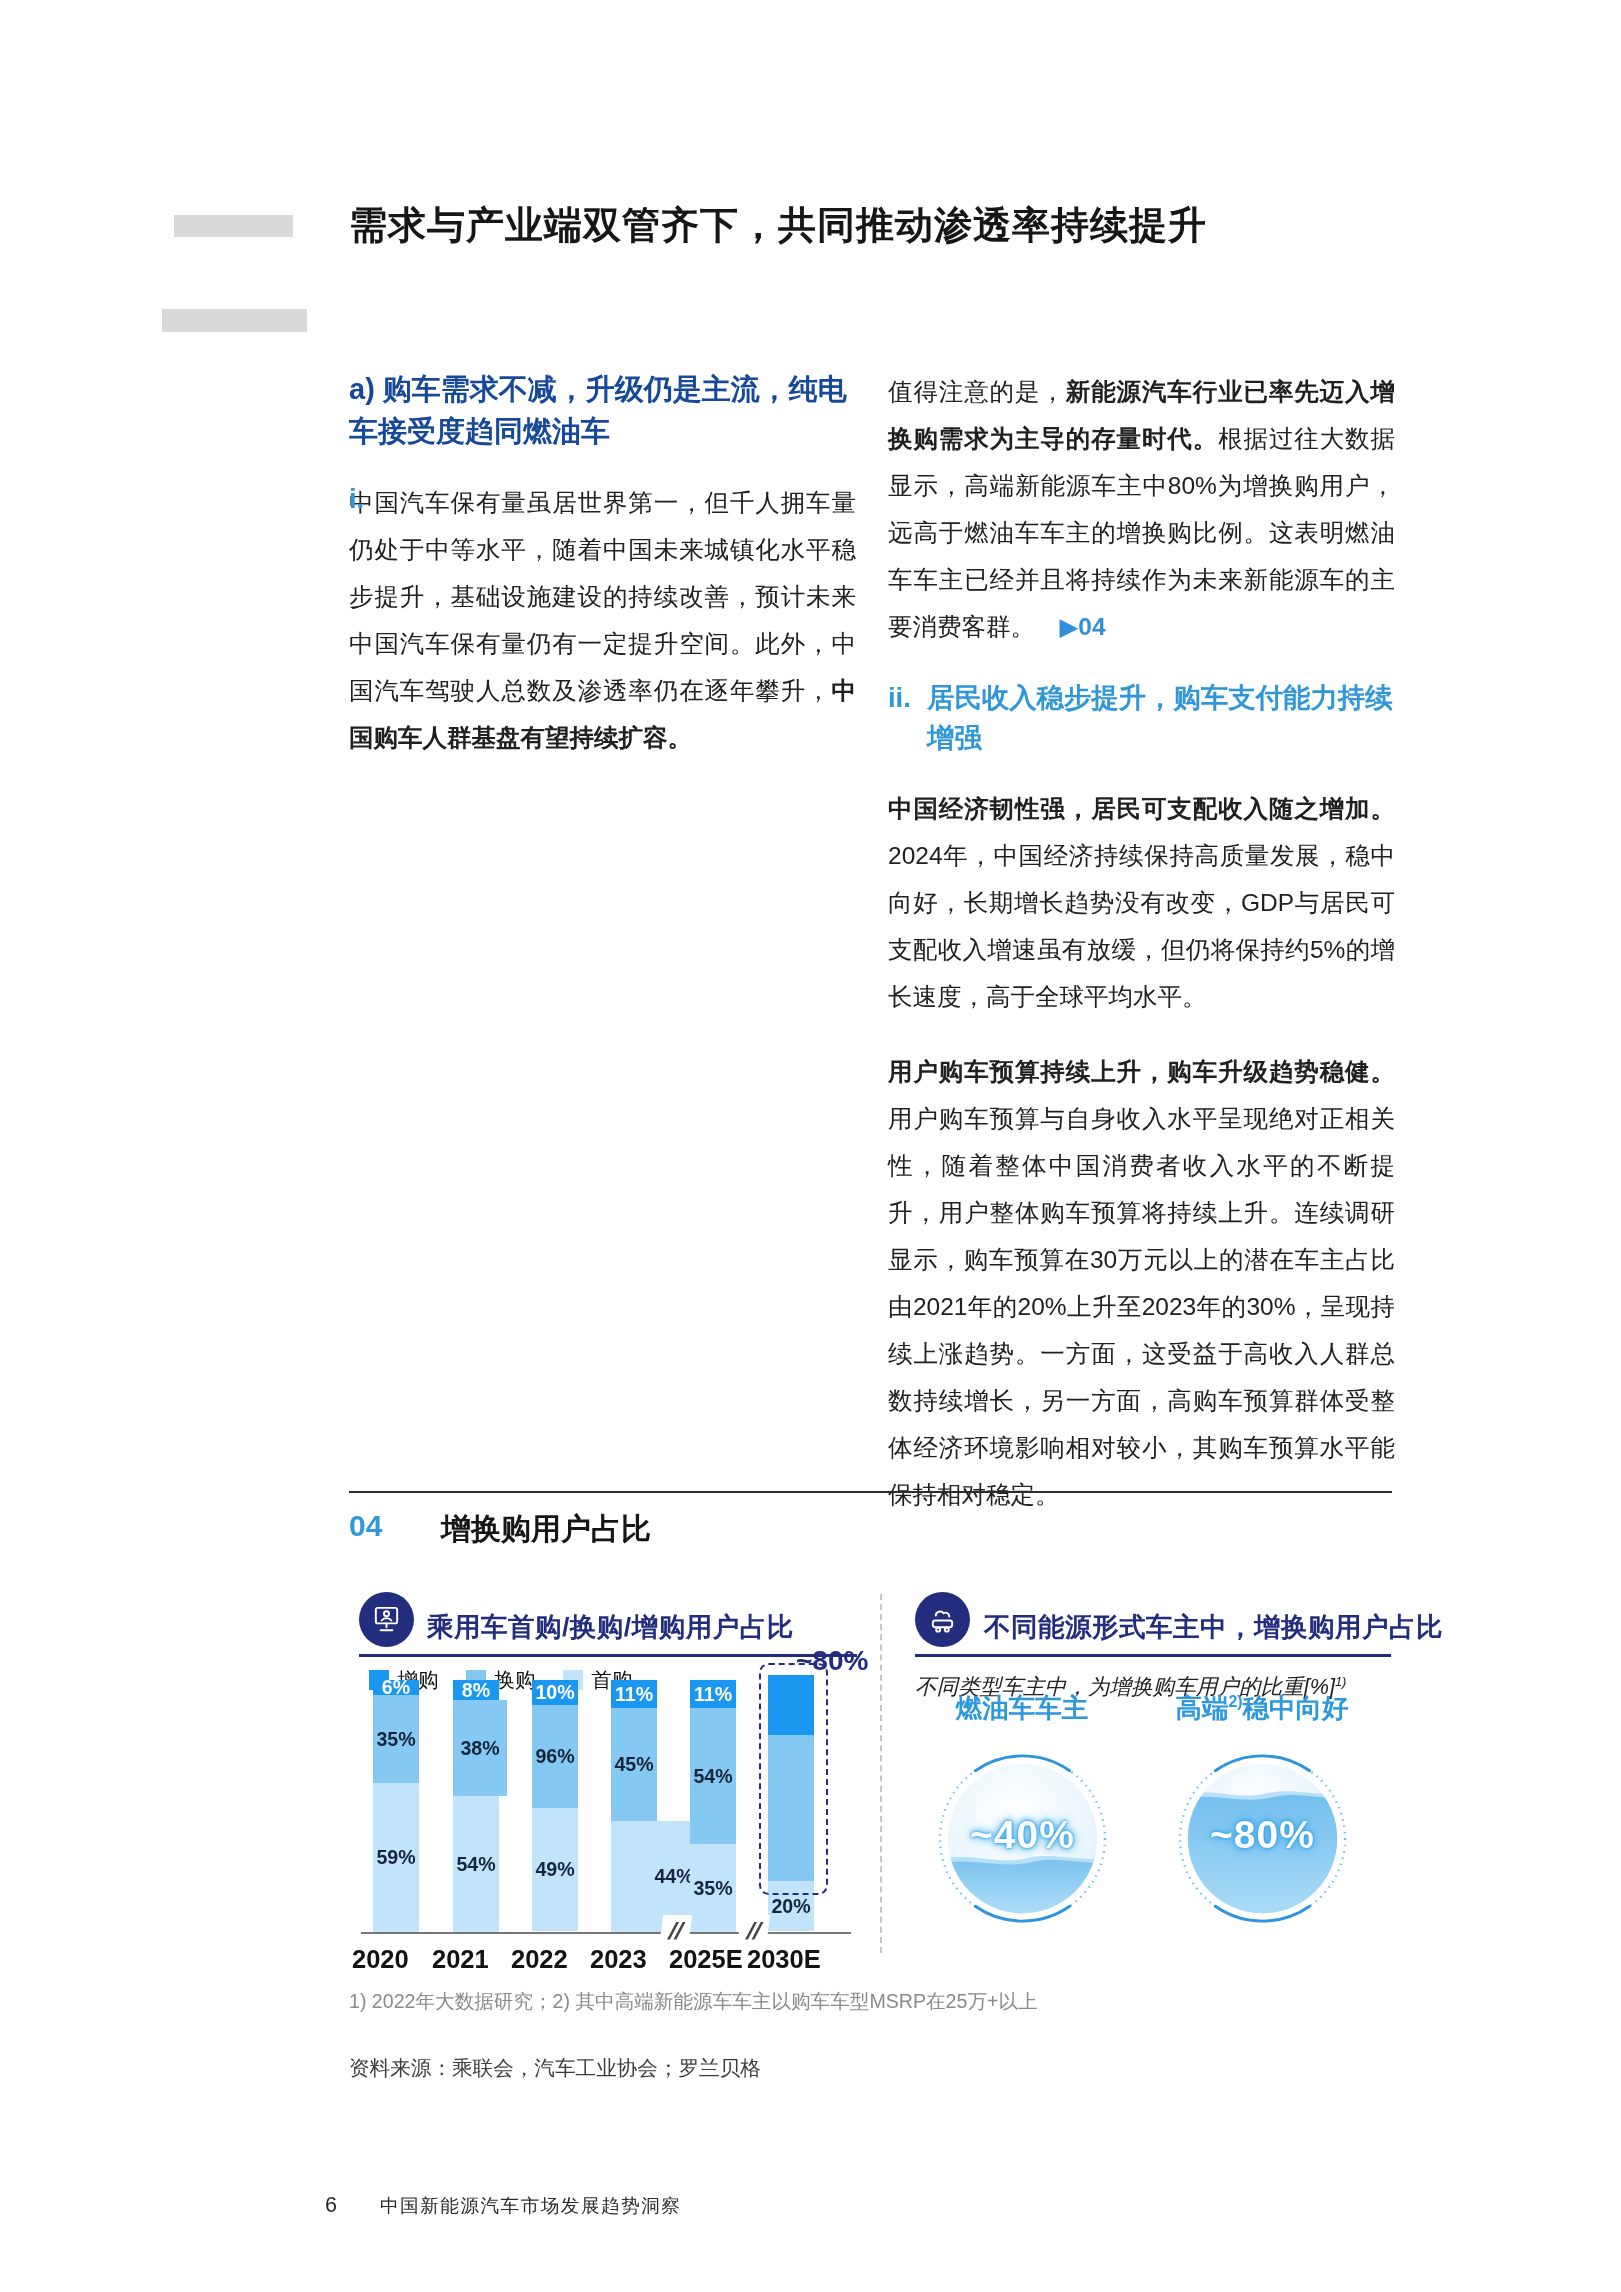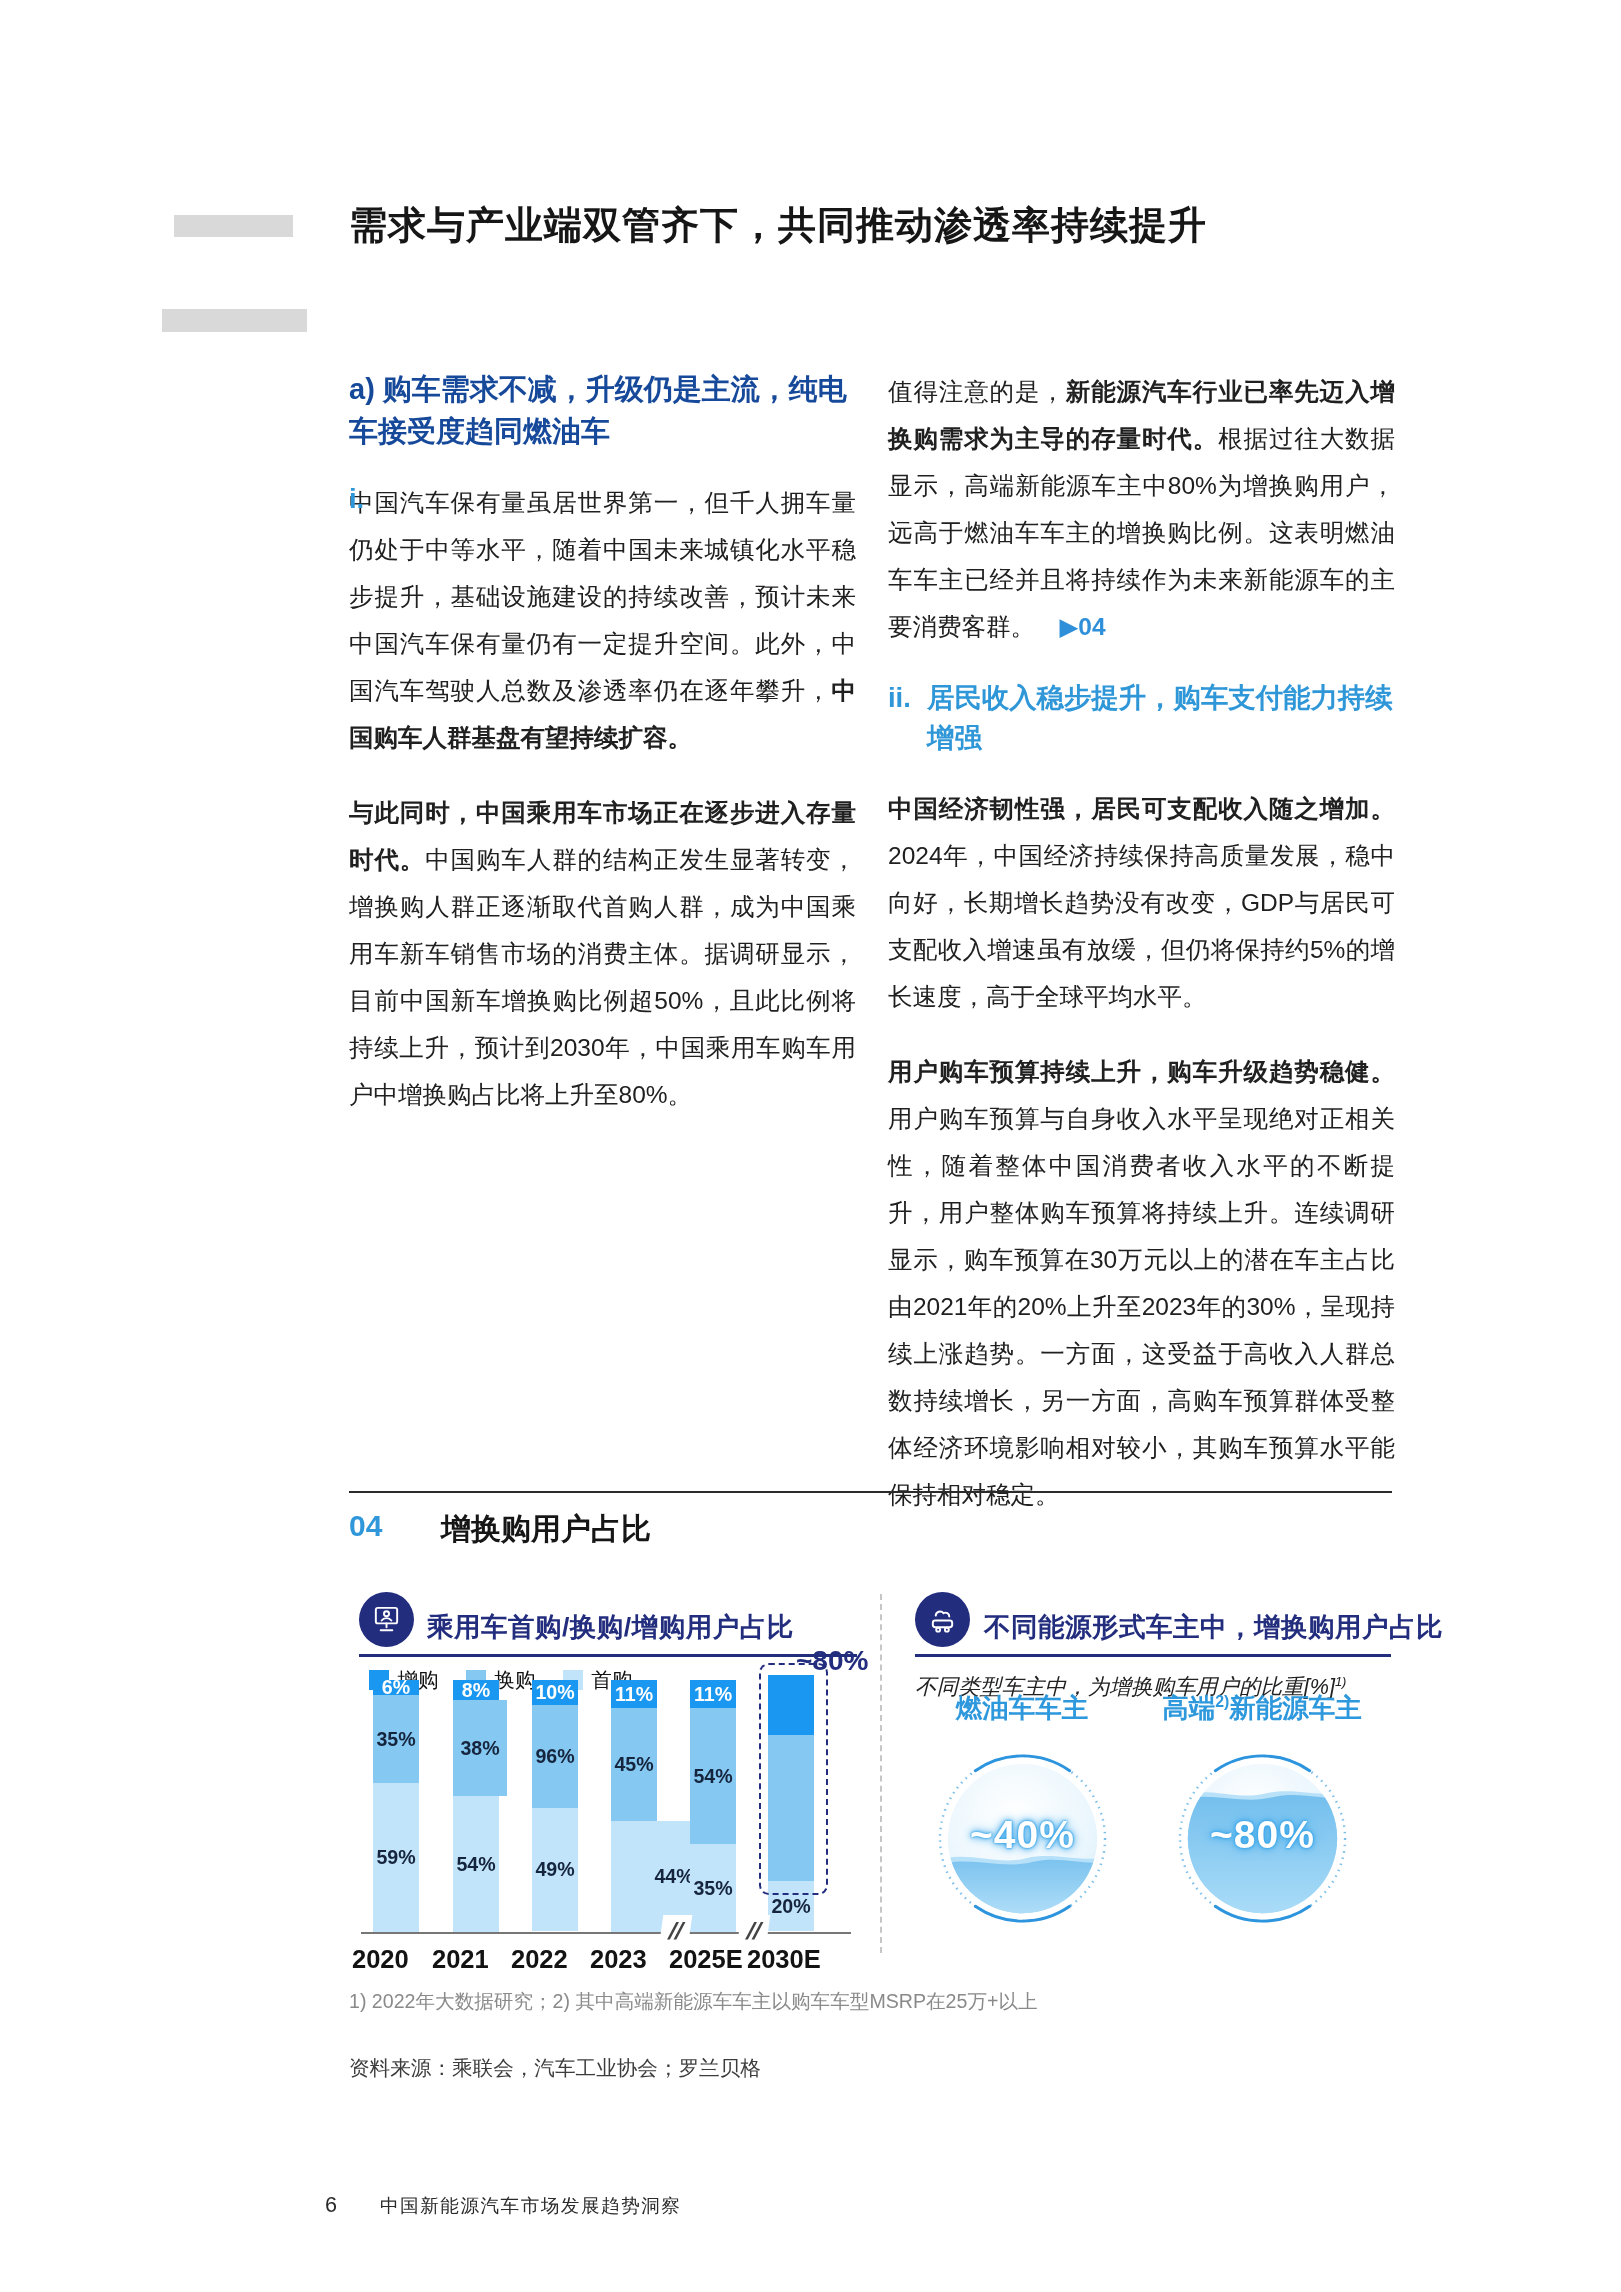--- a/index.html
+++ b/index.html
@@ -75,21 +75,20 @@
   <div id="deco2" class="deco-bar"></div>
 
   <div class="page-title">需求与产业端双管齐下，共同推动渗透率持续提升</div>
 
   <div class="col col-left">
     <div class="h-a">a) 购车需求不减，升级仍是主流，纯电车接受度趋同燃油车</div>
     <div class="h-sub">
       <span class="num">i.</span>
     </div>
     <p class="body"><span>中国汽车保有量虽居世界第一，但千人拥车量仍处于中等水平，随着中国未来城镇化水平稳步提升，基础设施建设的持续改善，预计未来中国汽车保有量仍有一定提升空间。此外，中国汽车驾驶人总数及渗透率仍在逐年攀升，</span><span style="font-weight: bold;">中国购车人群基盘有望持续扩容。</span></p>
-    <p class="body"><span style="font-weight: bold;">与此同时，中国乘用车市场正在逐步进入存量时代。</span><span>中国购车人群的结构正发生显著转变，增换购人群正逐渐取代首购人群，成为中国乘用车新车销售市场的消费主体。据调研显示，目前中国新车增换购比例超50%，且此比例将持续上升，预计到2030年，中国乘用车购车用户中增换购占比将上升至80%。</span></p>
   </div>
 
   <div class="col col-right">
     <p class="body"><span>值得注意的是，</span><span style="font-weight: bold;">新能源汽车行业已率先迈入增换购需求为主导的存量时代。</span><span>根据过往大数据显示，高端新能源车主中80%为增换购用户，远高于燃油车车主的增换购比例。这表明燃油车车主已经并且将持续作为未来新能源车的主要消费客群。　</span><span style="font-weight: bold; color: rgb(47, 143, 216);">▶04</span></p>
     <div class="h-sub">
       <span class="num">ii.</span>
       <span>居民收入稳步提升，购车支付能力持续增强</span>
     </div>
     <p class="body"><span style="font-weight: bold;">中国经济韧性强，居民可支配收入随之增加。</span><span>2024年，中国经济持续保持高质量发展，稳中向好，长期增长趋势没有改变，GDP与居民可支配收入增速虽有放缓，但仍将保持约5%的增长速度，高于全球平均水平。</span></p>
     <p class="body"><span style="font-weight: bold;">用户购车预算持续上升，购车升级趋势稳健。</span><span>用户购车预算与自身收入水平呈现绝对正相关性，随着整体中国消费者收入水平的不断提升，用户整体购车预算将持续上升。连续调研显示，购车预算在30万元以上的潜在车主占比由2021年的20%上升至2023年的30%，呈现持续上涨趋势。一方面，这受益于高收入人群总数持续增长，另一方面，高购车预算群体受整体经济环境影响相对较小，其购车预算水平能保持相对稳定。</span></p>
@@ -198,21 +197,21 @@
       <rect x="6" y="17" width="20" height="7" rx="2.5"></rect>
       <circle cx="11.5" cy="26.5" r="2"></circle>
       <circle cx="20.5" cy="26.5" r="2"></circle>
     </svg>
   </div>
   <div id="ptitle-right" class="panel-title">不同能源形式车主中，增换购用户占比</div>
   <div id="ul-right" class="panel-underline"></div>
   <div class="sub-italic"><span>不同类型车主中，为增换购车用户的比重[%]</span><sup>1)</sup></div>
 
   <div id="glabel1" class="gauge-label"><span>燃油车车主</span></div>
-  <div id="glabel2" class="gauge-label"><span>高端</span><sup>2)</sup><span>新能源车主</span></div>
+  <div id="glabel2" class="gauge-label"><span>高端</span><sup>2)</sup><span>稳中向好</span></div>
 
   <div id="gauge1" class="gauge">
     <svg width="169" height="169" viewBox="0 0 172 172">
       <defs>
         <clipPath id="clip1">
             <circle cx="86" cy="86" r="76"></circle>
           </clipPath>
         <radialGradient id="bg1" cx="45%" cy="35%" r="75%">
           <stop offset="0%" stop-color="#ffffff"></stop>
           <stop offset="70%" stop-color="#eaf6fd"></stop>

